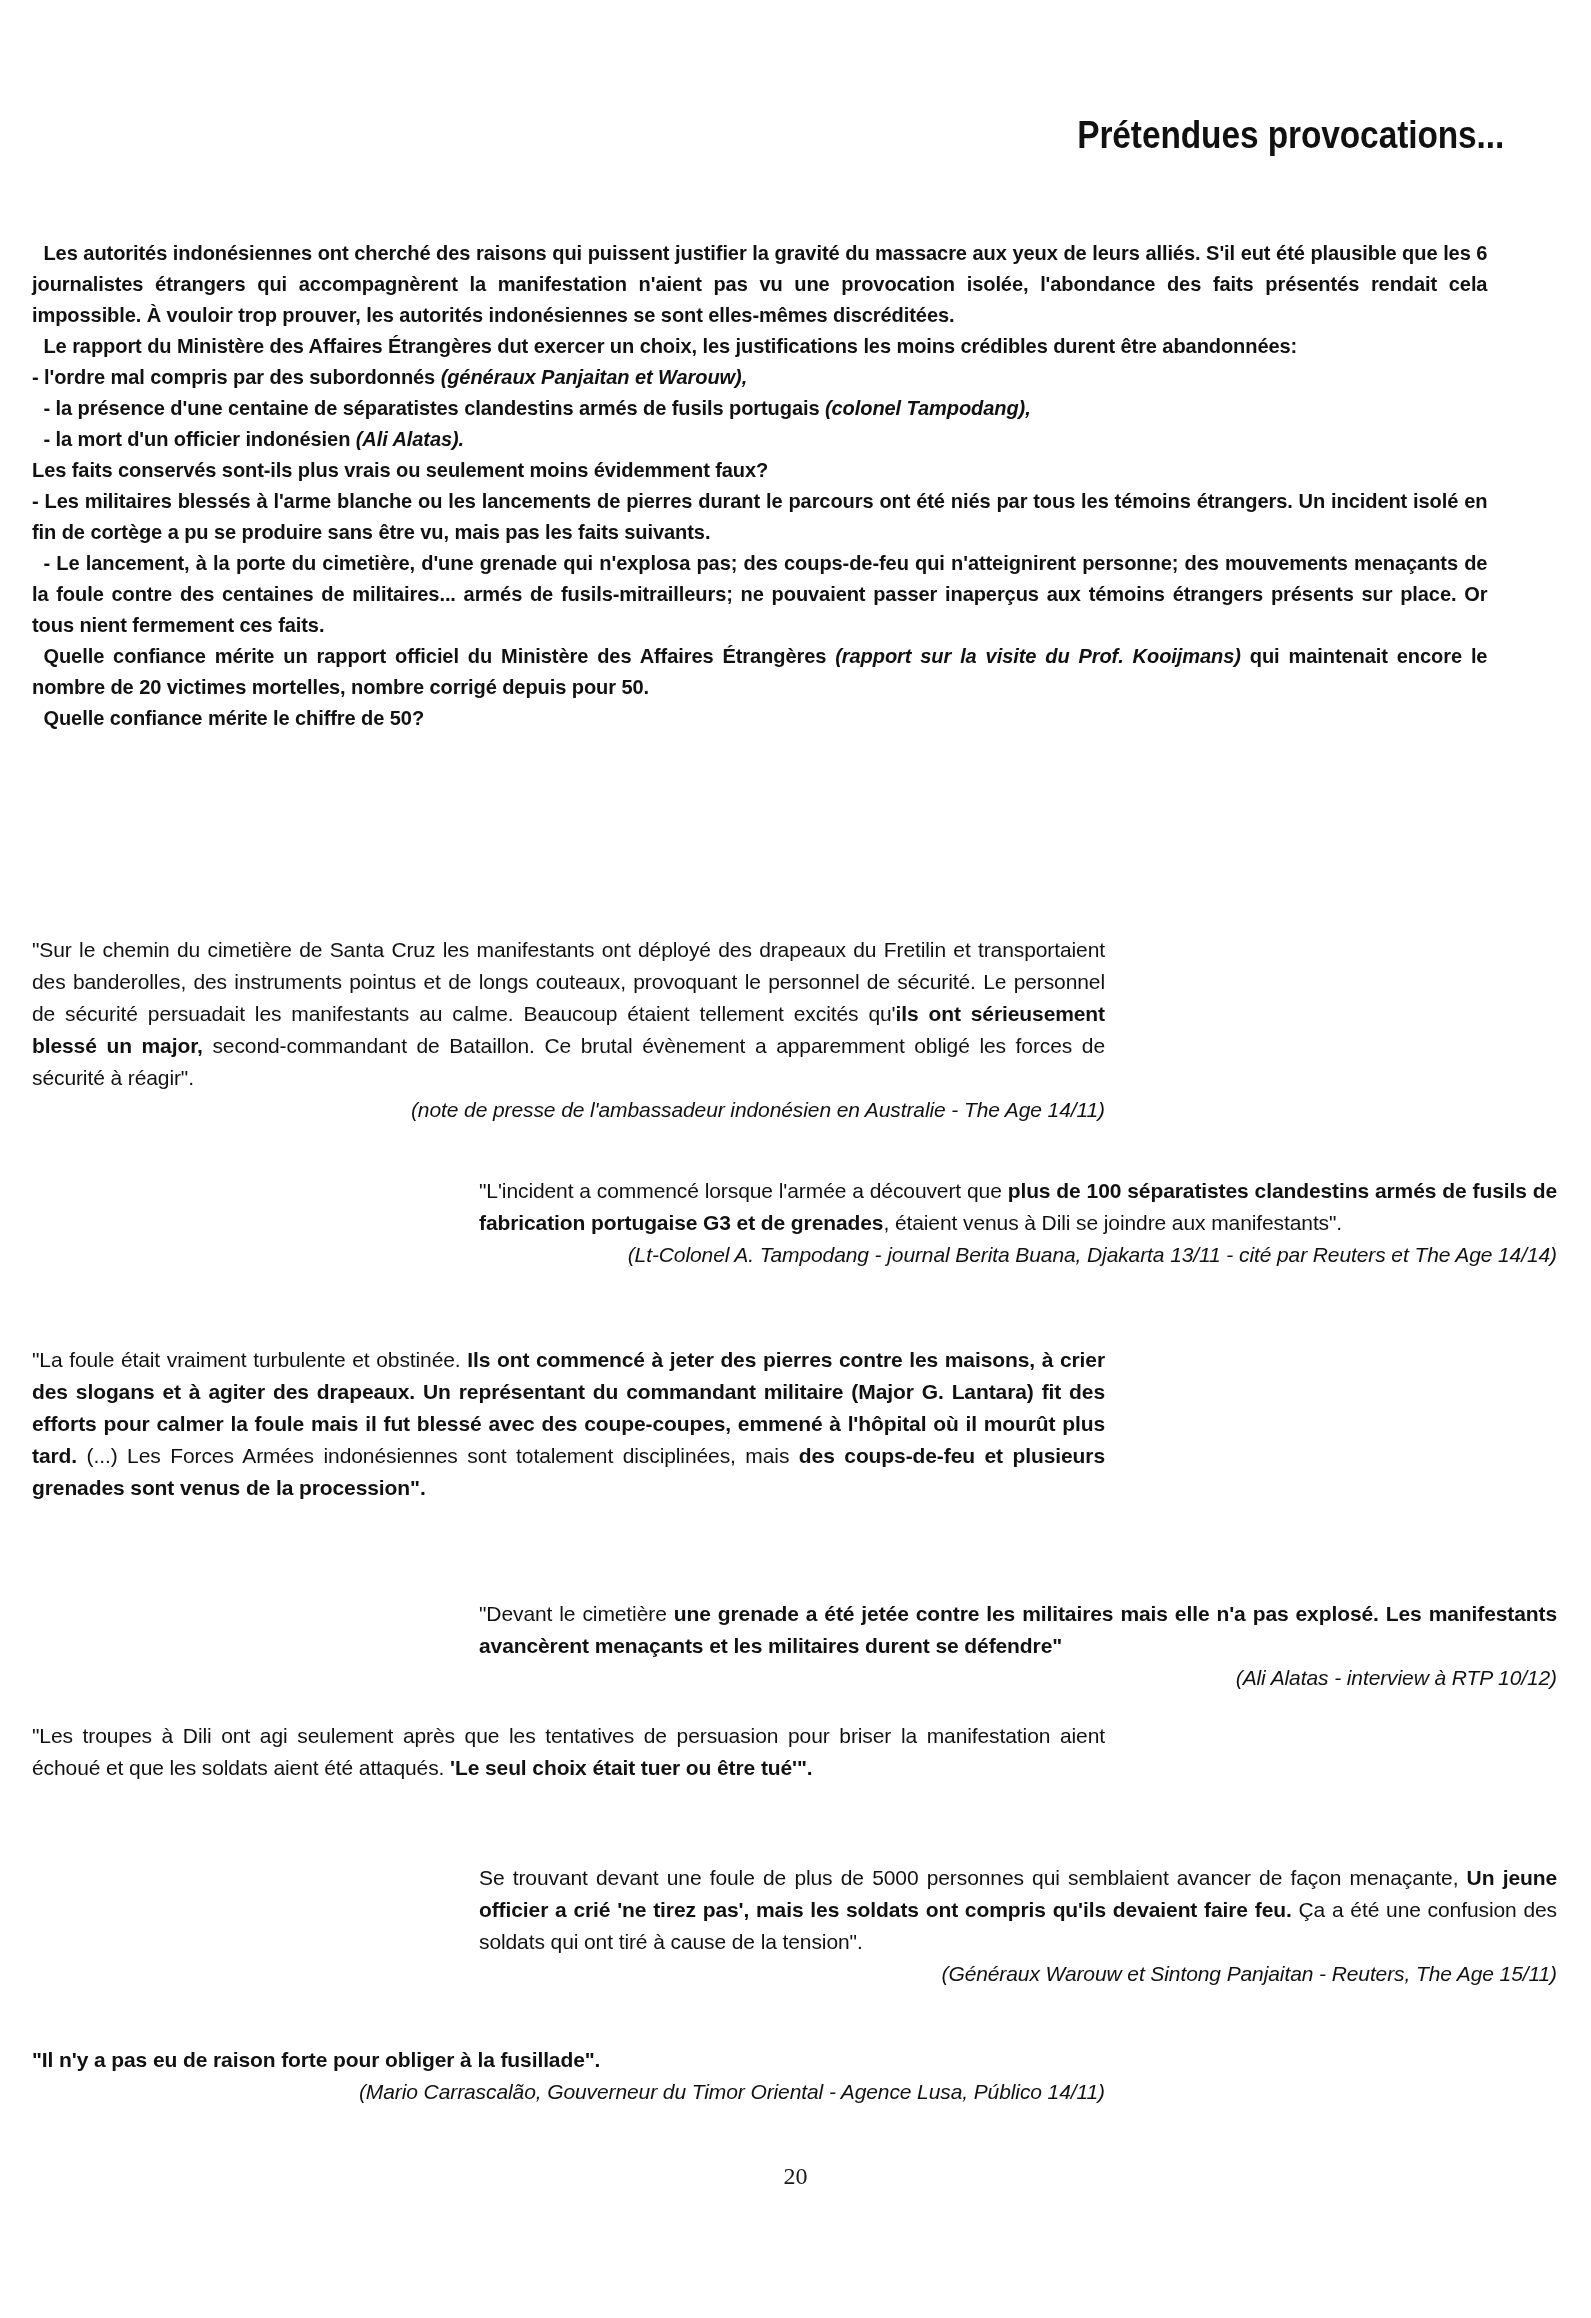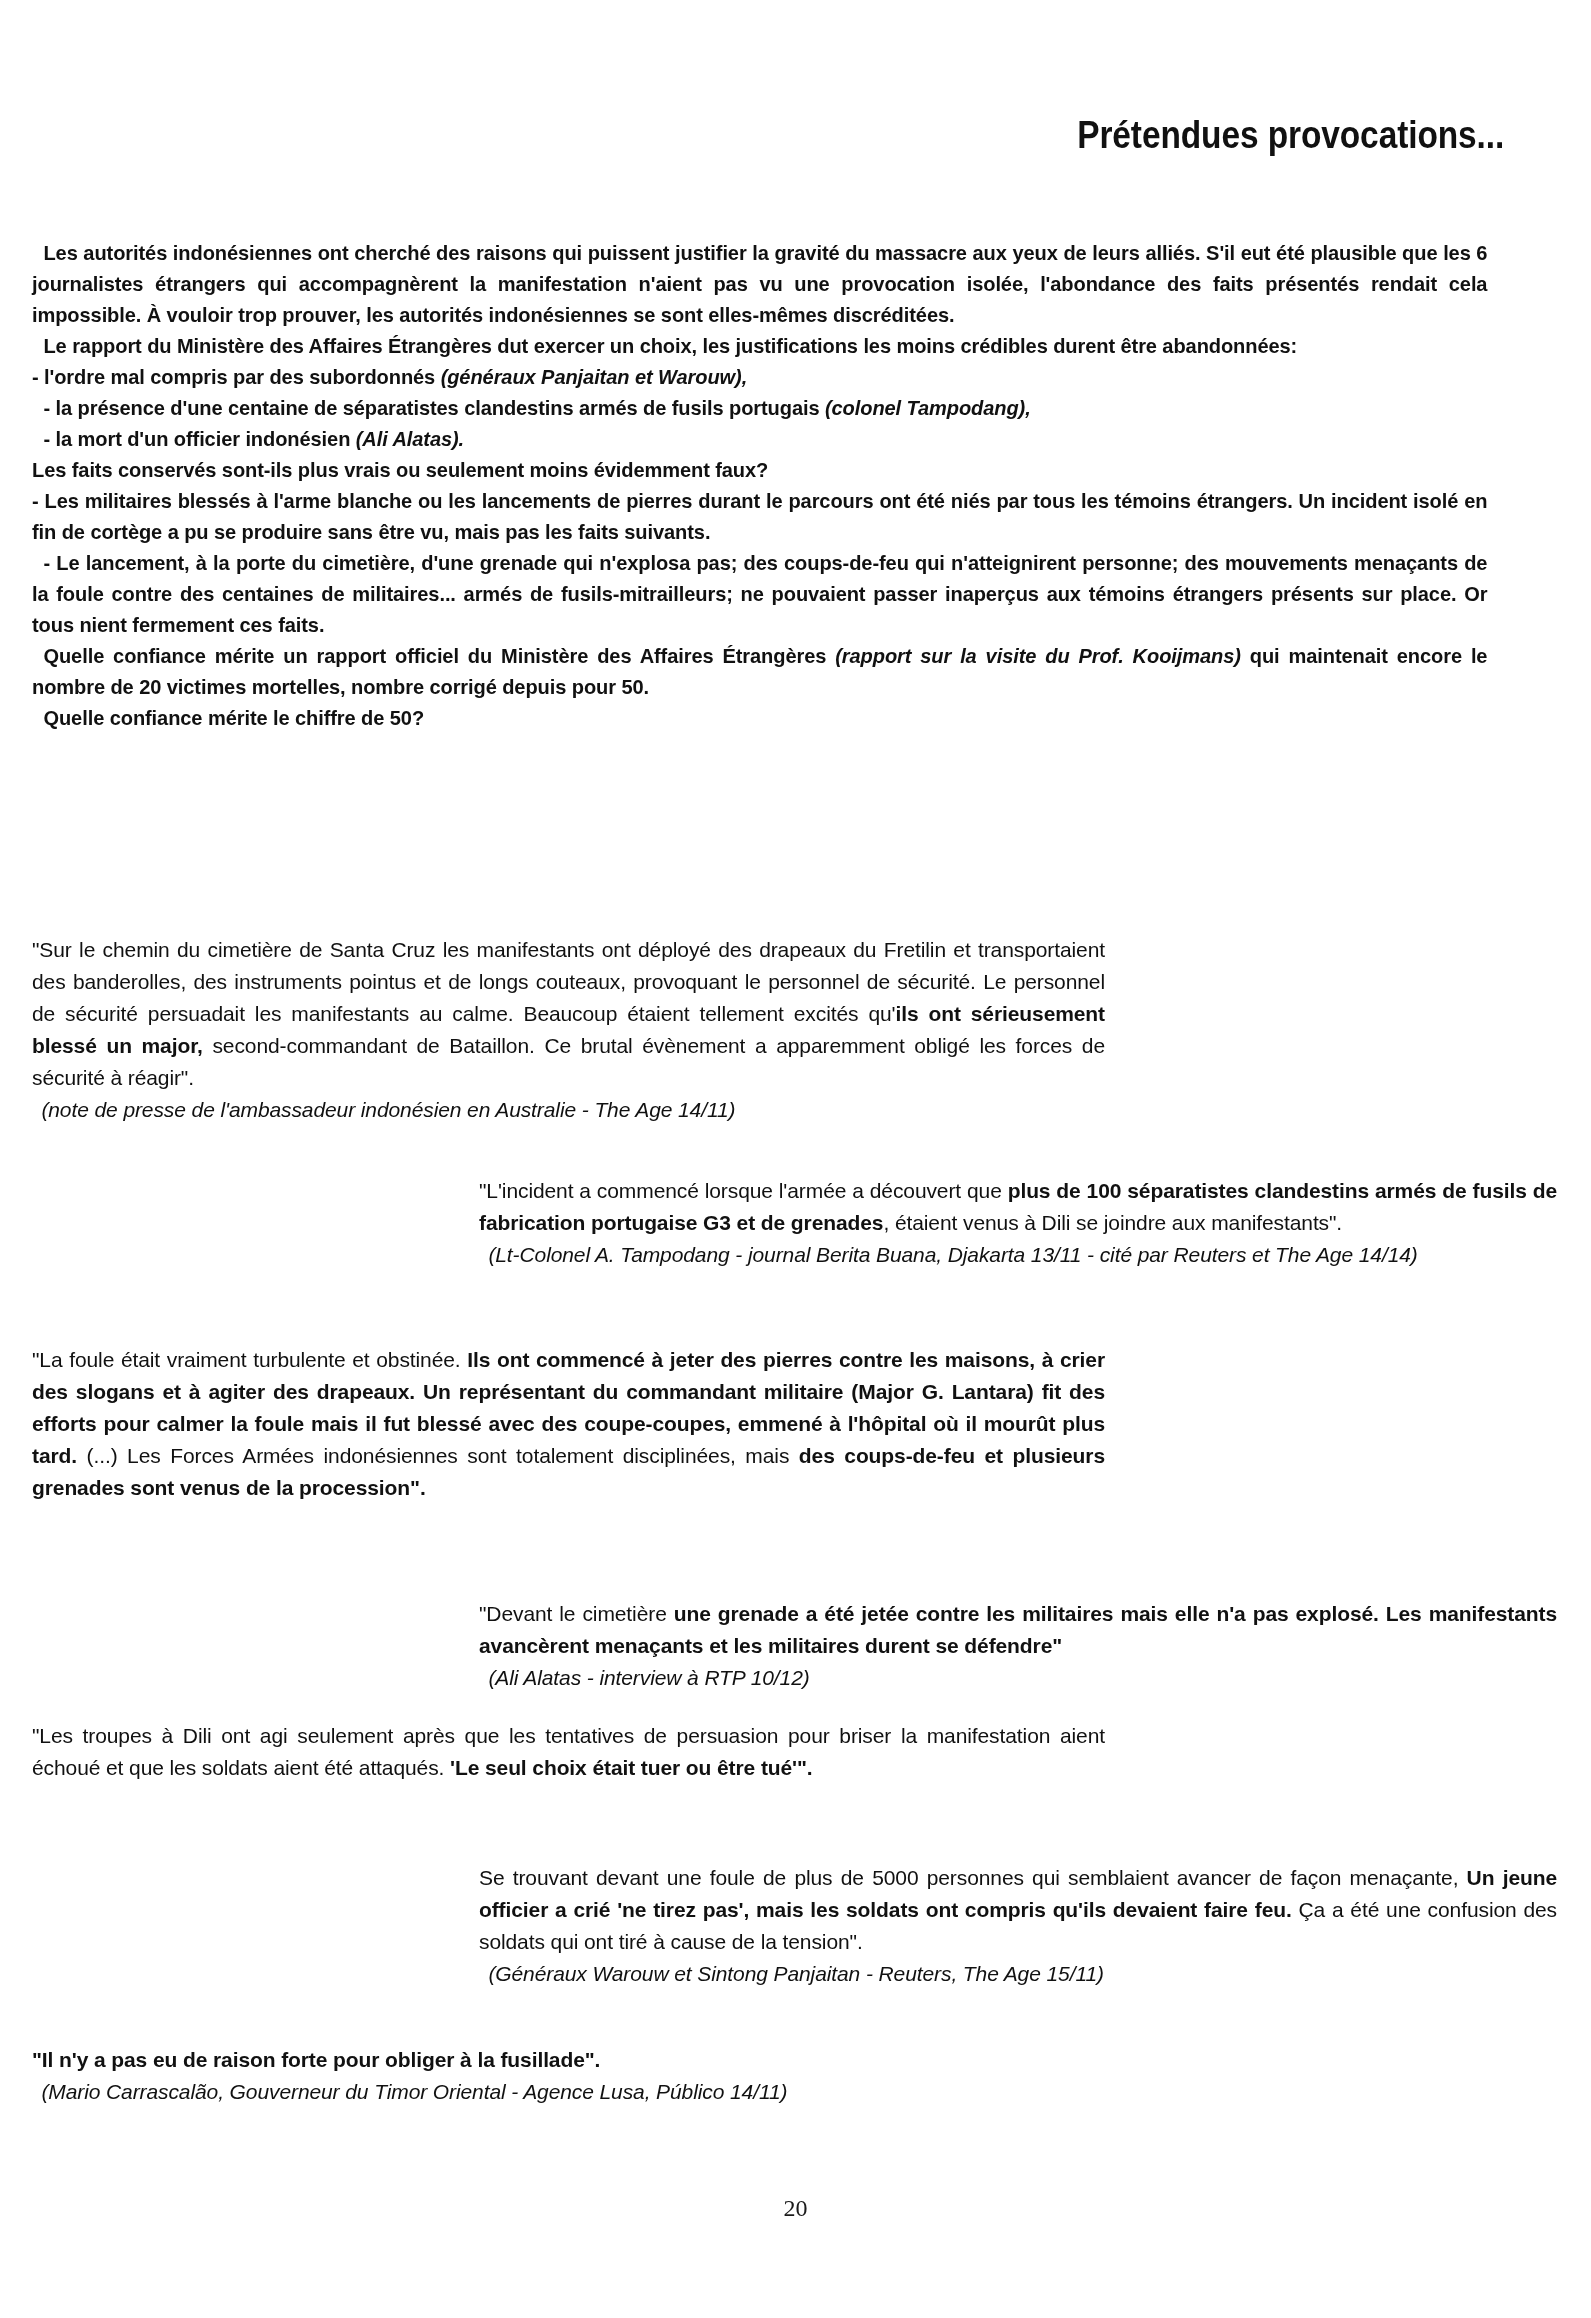--- a/index.html
+++ b/index.html
@@ -84,21 +84,21 @@
     text-align: justify;
   }
   .quote p.last {
     text-align: left;
   }
   .quote b { font-weight: bold; }
   .quote .attrib {
     font-style: italic;
     font-weight: normal;
     display: block;
-    text-align: left;
+    text-align: right;
     padding-left: 9.4px;
   }
   .quote.boldbody { font-weight: bold; }
   .quote.boldbody .norm { font-weight: normal; }
 
   .q1 { top: 934px; left: 32px;  width: 1073px; }
   .q2 { top: 1175px; left: 479px; width: 1078px; }
   .q3 { top: 1344px; left: 32px;  width: 1073px; }
   .q4 { top: 1598px; left: 479px; width: 1078px; }
   .q5 { top: 1720px; left: 32px;  width: 1073px; }
@@ -108,21 +108,20 @@
   
   .folio {
     position: absolute;
     top: 2163px;
     left: 0;
     width: 1591px;
     text-align: center;
     font-family: "Liberation Serif", serif;
     font-size: 24px;
     color: #1a1a1a;
-    margin-top: 32px;
   }
 </style>
 </head>
 <body>
 
 <div class="page">
 
   <div class="doc-title">Prétendues provocations...</div>
 
   <div class="intro">

